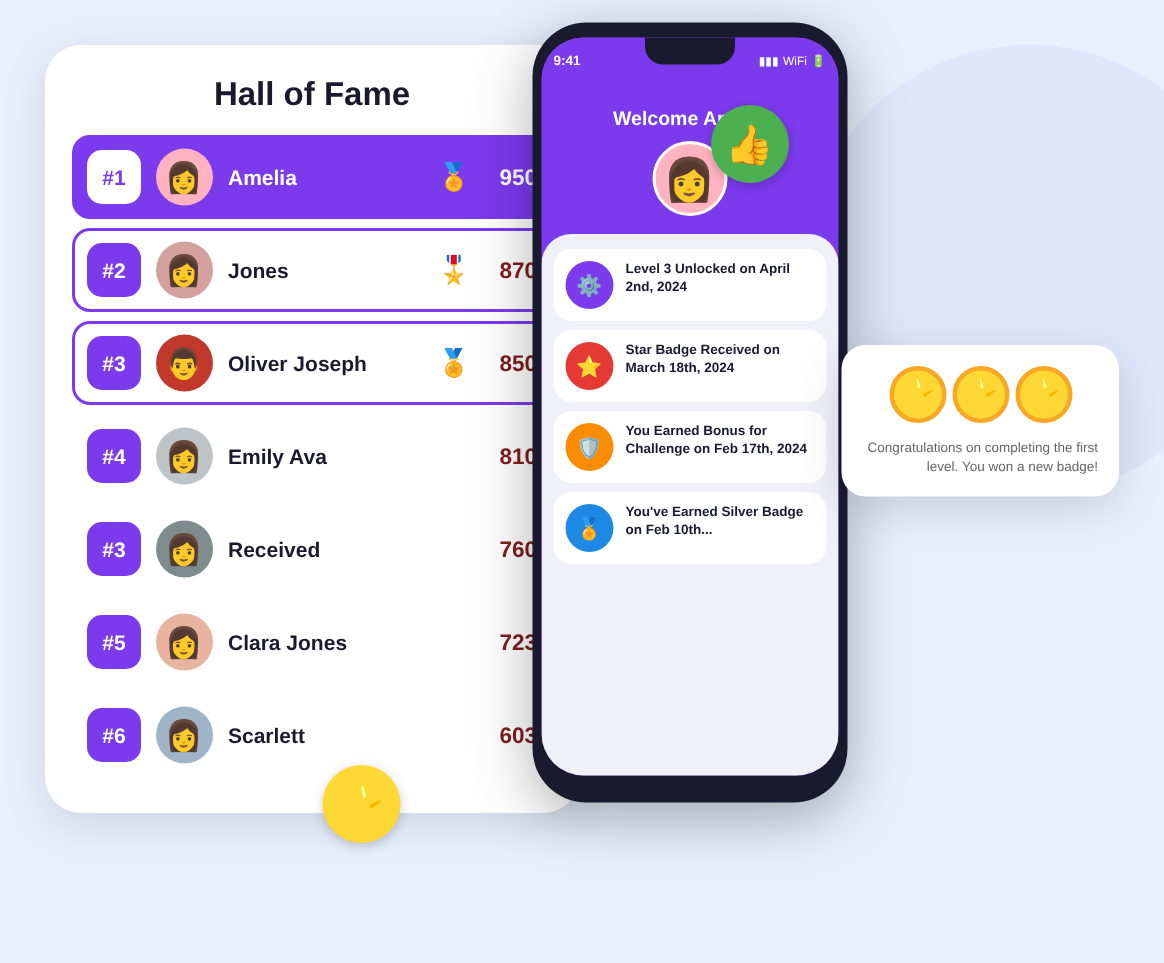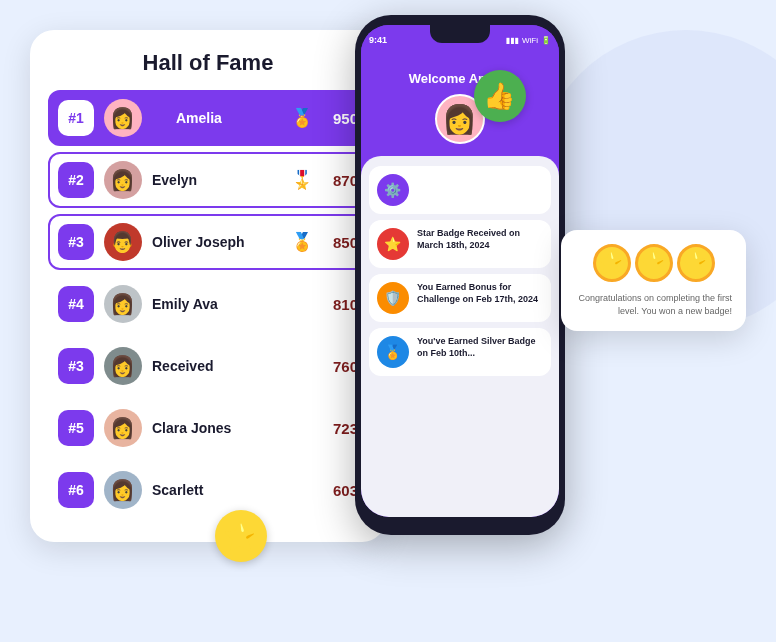--- a/index.html
+++ b/index.html
@@ -146,21 +146,20 @@
 
     .hof-name {
       flex: 1;
       font-weight: 700;
       font-size: 14px;
       color: #1a1a2e;
     }
 
     .hof-row.rank1 .hof-name {
       color: white;
-      margin-left: 24px;
     }
 
     .medal {
       font-size: 18px;
       margin-right: 2px;
     }
 
     .hof-score {
       font-weight: 700;
       font-size: 15px;
@@ -383,21 +382,21 @@
     <div class="rank-badge">#1</div>
     <div class="avatar avatar-1">👩</div>
     <span class="hof-name">Amelia</span>
     <span class="medal">🏅</span>
     <span class="hof-score">950</span>
   </div>
 
   <div class="hof-row rank2">
     <div class="rank-badge">#2</div>
     <div class="avatar avatar-2">👩</div>
-    <span class="hof-name">Evelyn</span>
+    <span class="hof-name">Jones</span>
     <span class="medal">🎖️</span>
     <span class="hof-score">870</span>
   </div>
 
   <div class="hof-row rank3">
     <div class="rank-badge">#3</div>
     <div class="avatar avatar-3">👨</div>
     <span class="hof-name">Oliver Joseph</span>
     <span class="medal">🏅</span>
     <span class="hof-score">850</span>
@@ -448,20 +447,21 @@
 
       <div class="phone-header">
         <div class="welcome-text">Welcome Amelia</div>
         <div class="phone-avatar">👩</div>
       </div>
 
       <div class="phone-body">
 
         <div class="activity-item">
           <div class="activity-icon" style="background:#7c3aed;">⚙️</div>
+          <div class="activity-text">Level 3 Unlocked on April 2nd, 2024</div>
         </div>
         <div class="activity-item">
           <div class="activity-icon" style="background:#e53935;">⭐</div>
           <div class="activity-text">Star Badge Received on March 18th, 2024</div>
         </div>
         <div class="activity-item">
           <div class="activity-icon" style="background:#fb8c00;">🛡️</div>
           <div class="activity-text">You Earned Bonus for Challenge on Feb 17th, 2024</div>
         </div>
         <div class="activity-item">

